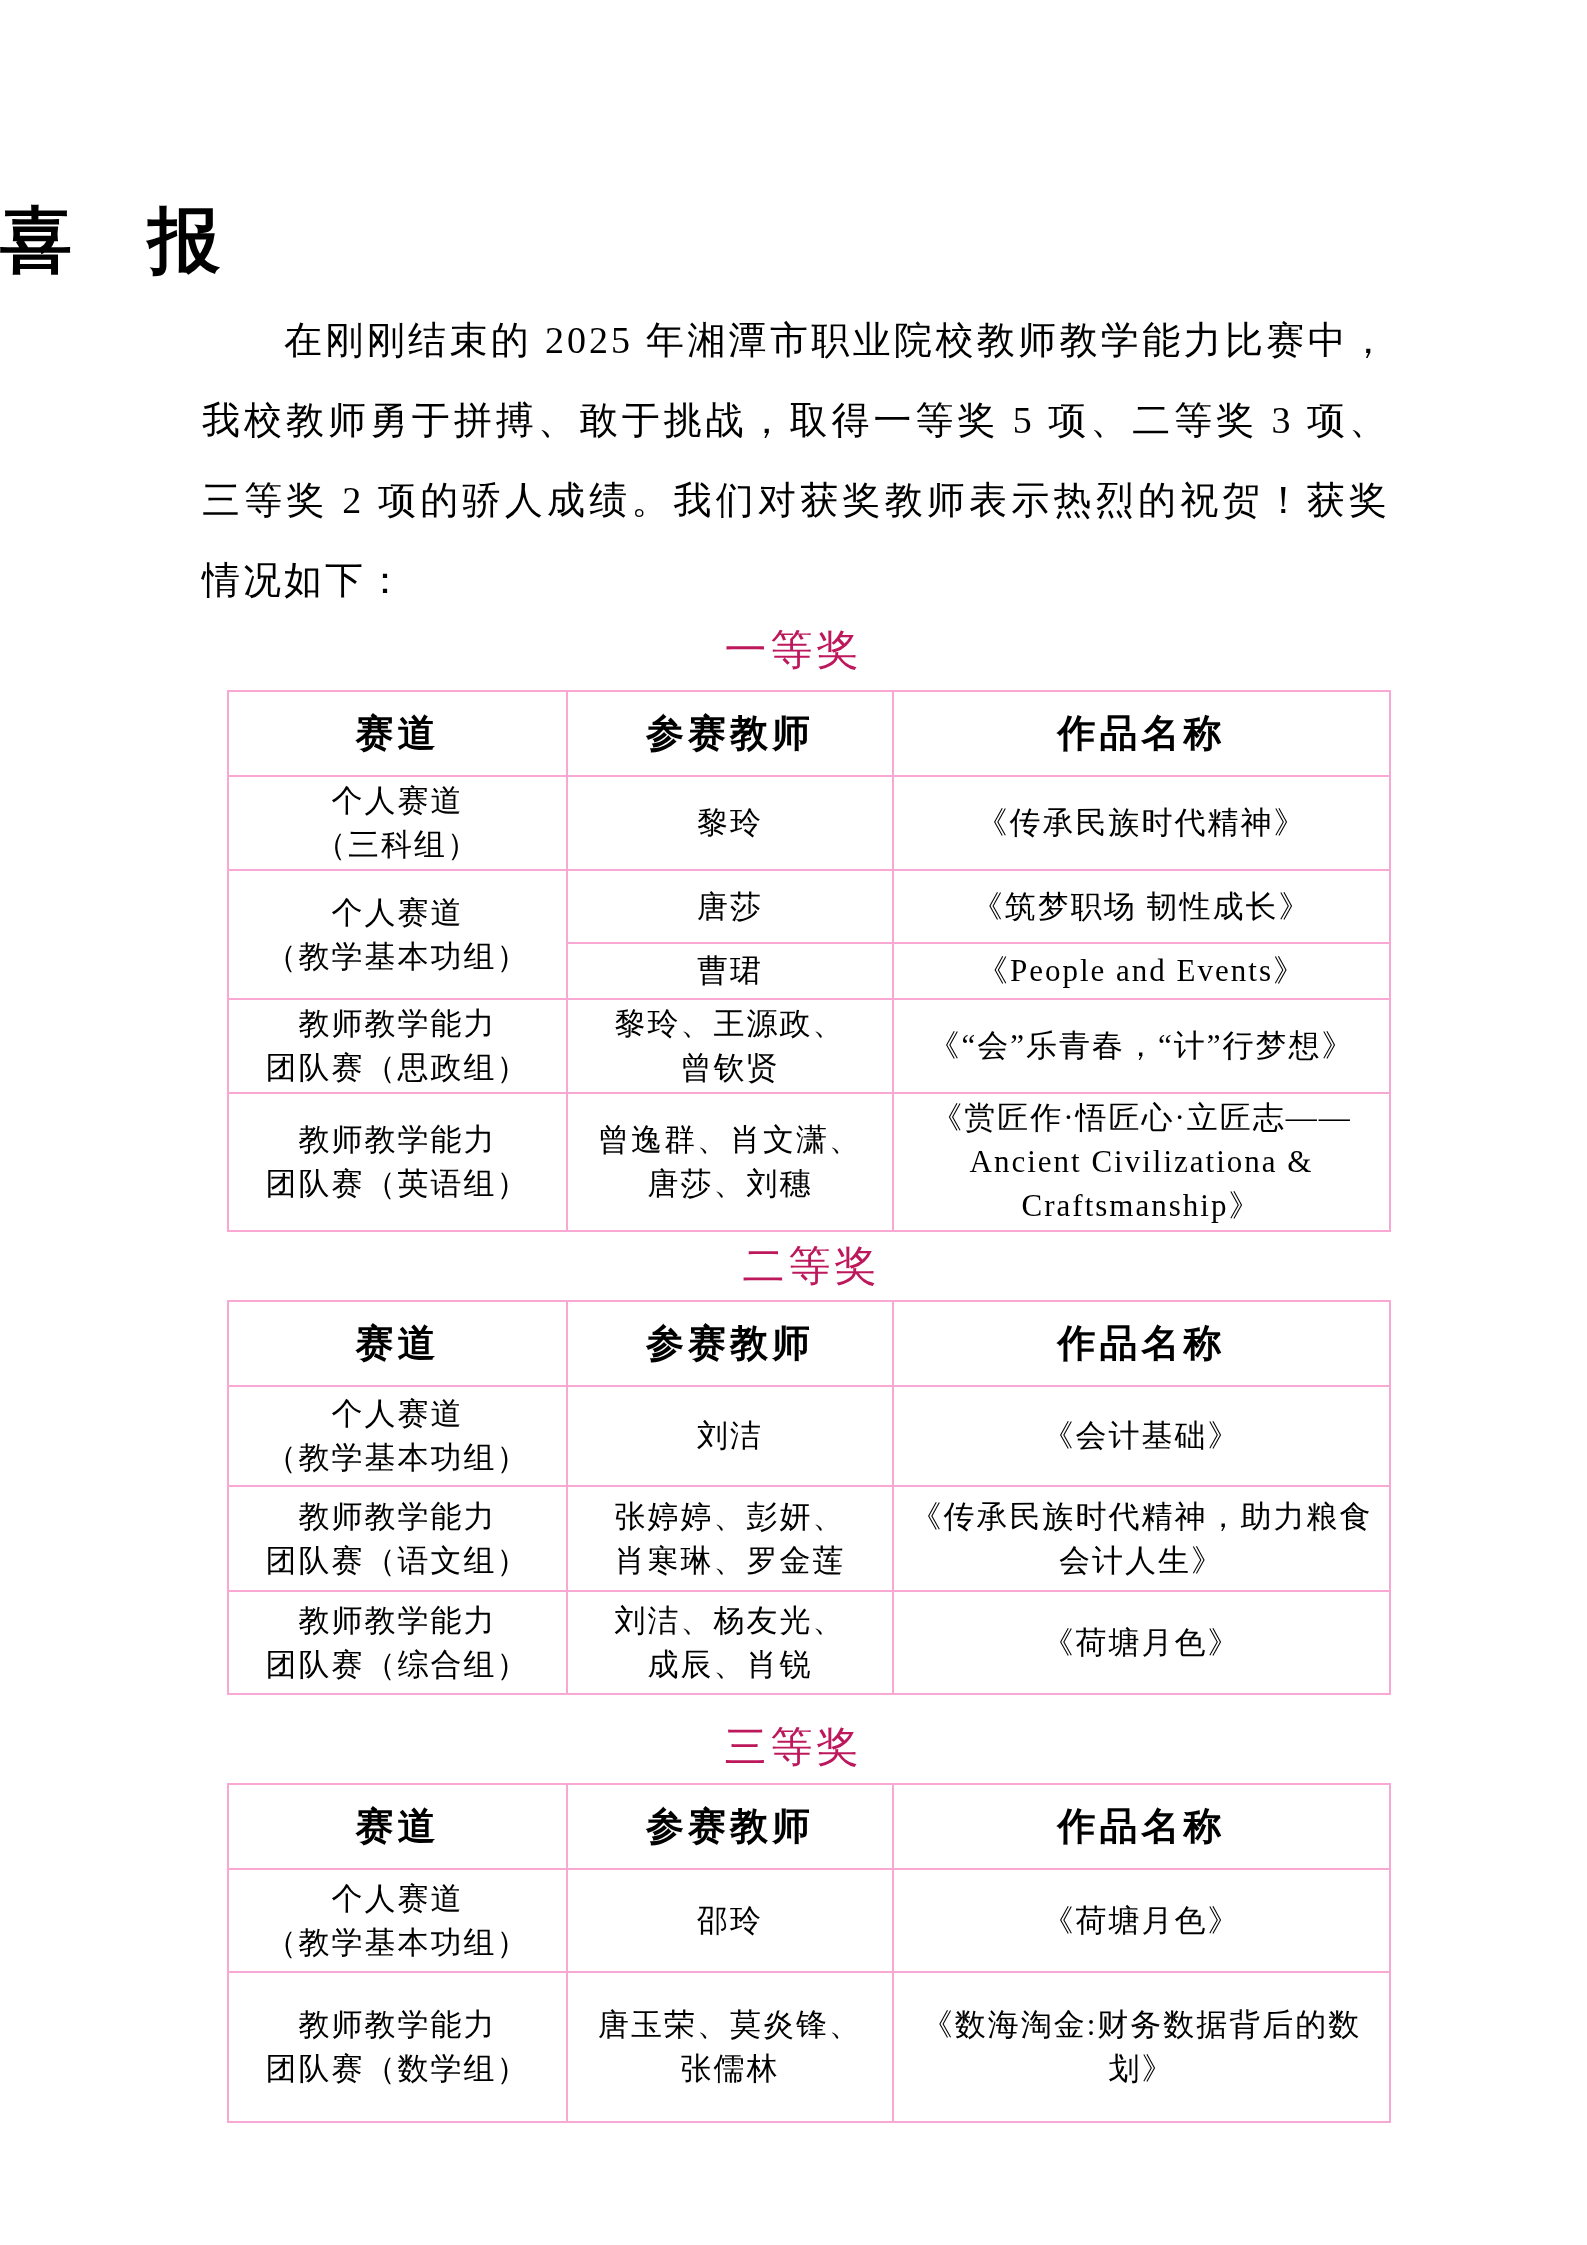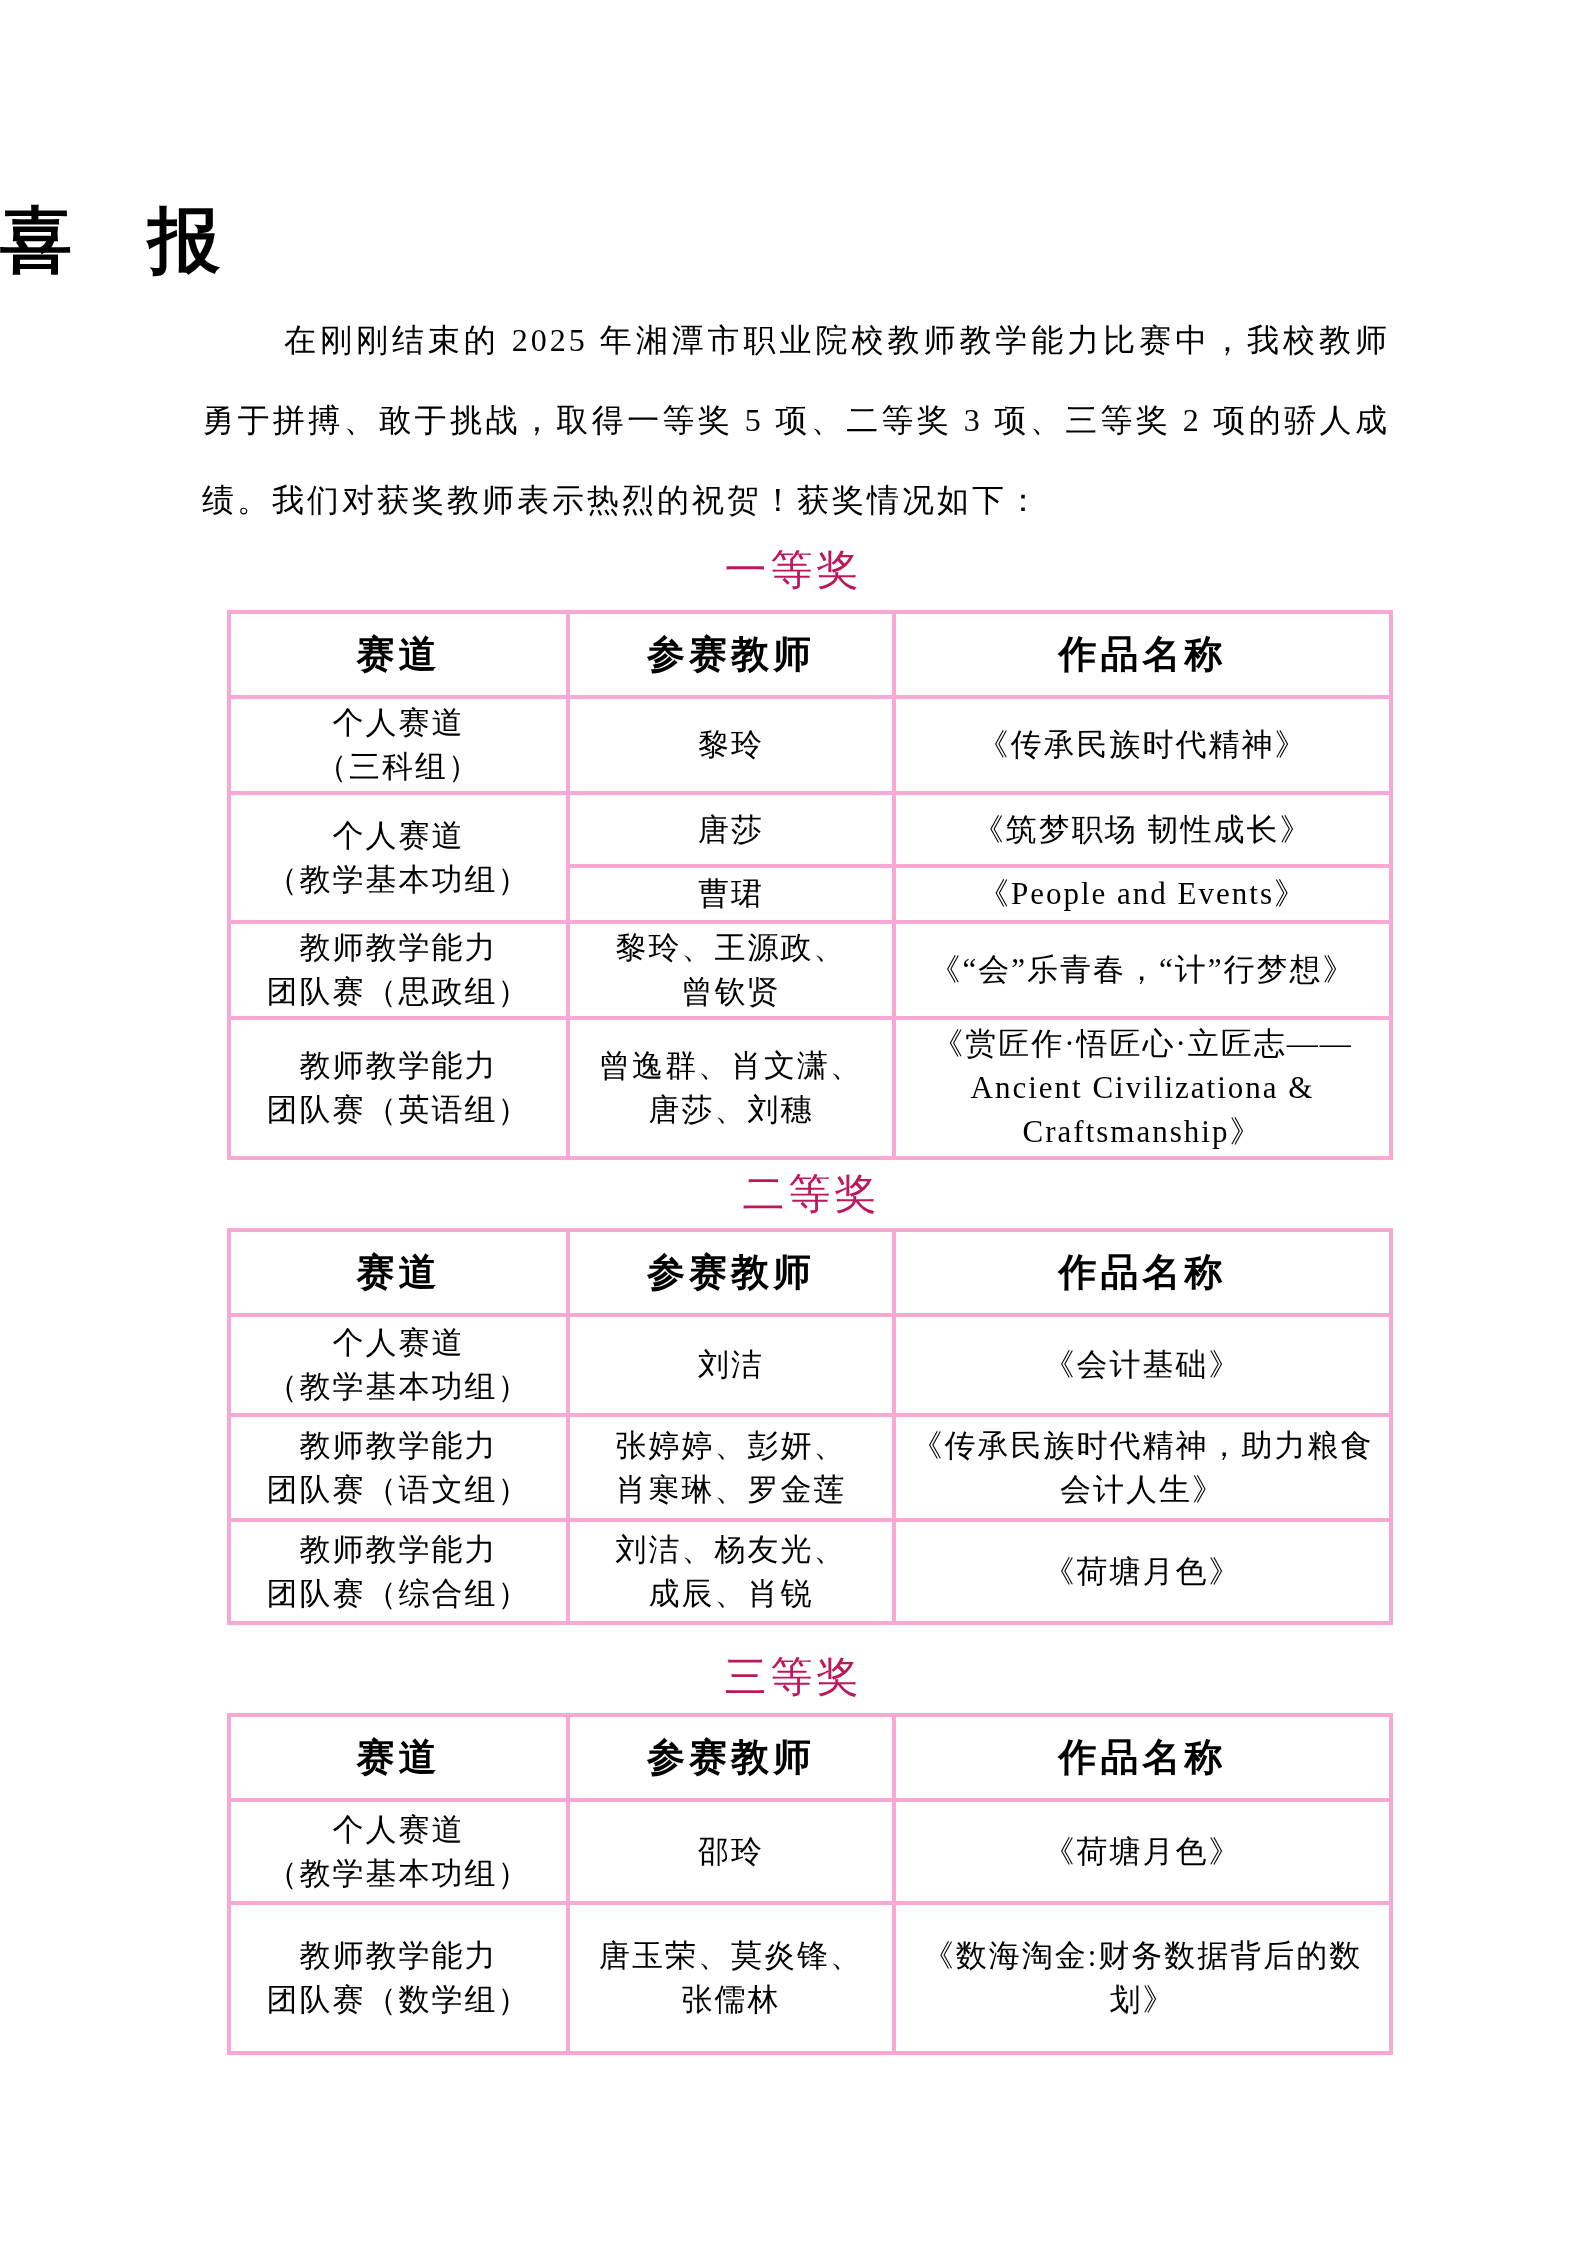--- a/index.html
+++ b/index.html
@@ -13,21 +13,21 @@
   h1.doc-title {
     margin: 190px 0 0 0;
     height: 100px; line-height: 100px;
     text-align: left;
     font-size: 72px; font-weight: bold;
     font-family: "Liberation Sans", "DejaVu Sans", sans-serif;
     letter-spacing: 2px;
   }
   p.intro {
     margin: 10px 197px 0 202px;
-    font-size: 32px;
+    font-size: 38px;
     line-height: 80px;
     letter-spacing: 3px;
     text-indent: 82px;
     text-align: justify;
     text-align-last: left;
   }
   h2.award-heading {
     margin: 0; padding: 0;
     height: 60px; line-height: 60px;
     text-align: center;
@@ -43,21 +43,21 @@
     width: 1162px;
     margin-left: 227px;
   }
   table#t1 { margin-top: 10px; }
   table#t2 { margin-top: 4px; }
   table#t3 { margin-top: 6px; }
   .award-table col.c1 { width: 339px; }
   .award-table col.c2 { width: 326px; }
   .award-table col.c3 { width: 497px; }
   .award-table th, .award-table td {
-    border: 4px solid #f9a8d4;
+    border: 2px solid #f9a8d4;
     text-align: center;
     vertical-align: middle;
     white-space: pre-line;
     padding: 2px 6px;
     box-sizing: border-box;
   }
   .award-table th {
     font-size: 38px; font-weight: bold;
     letter-spacing: 4px;
   }

